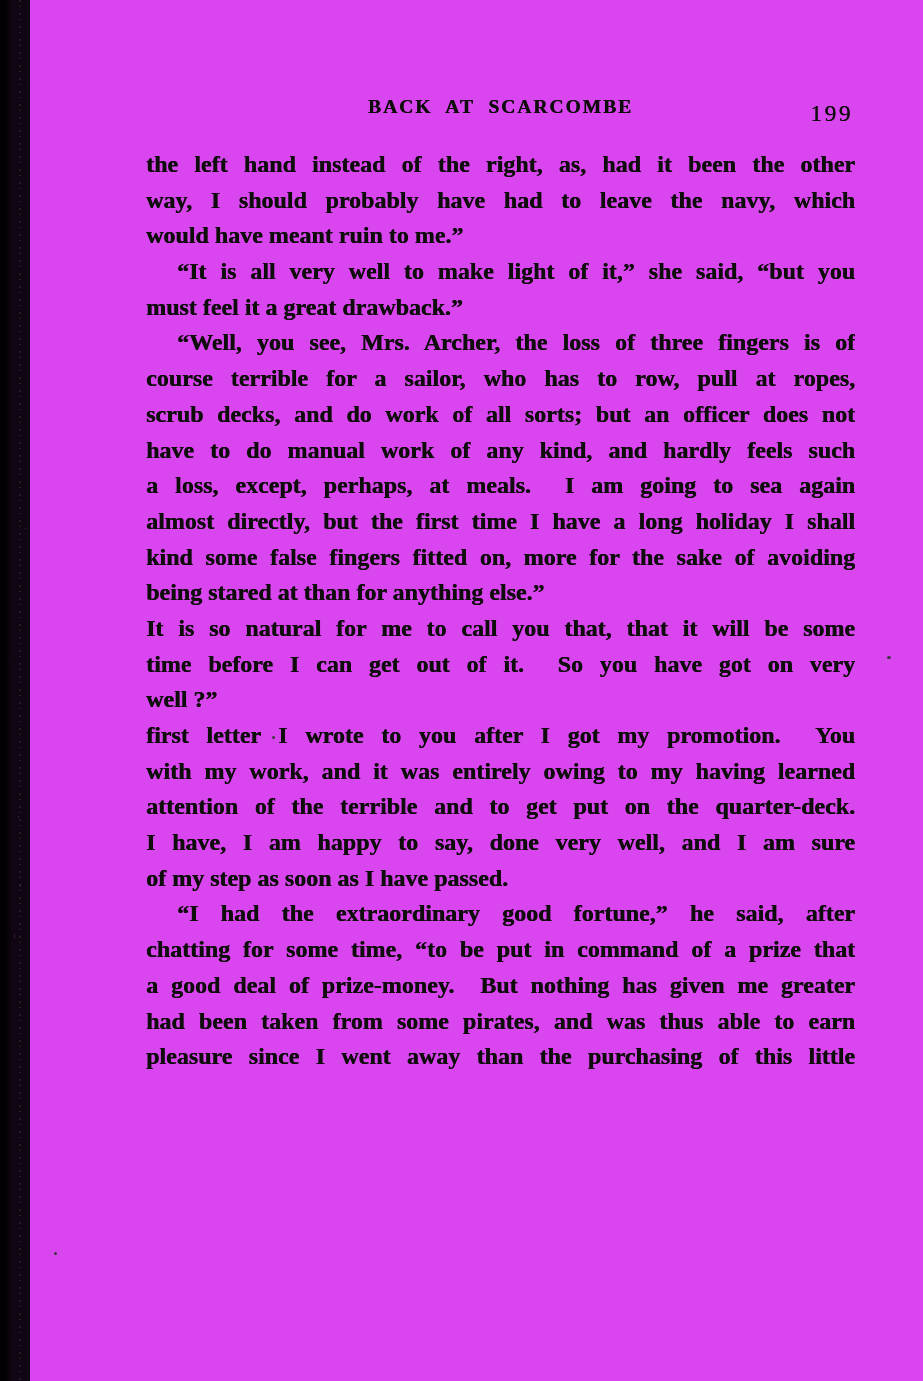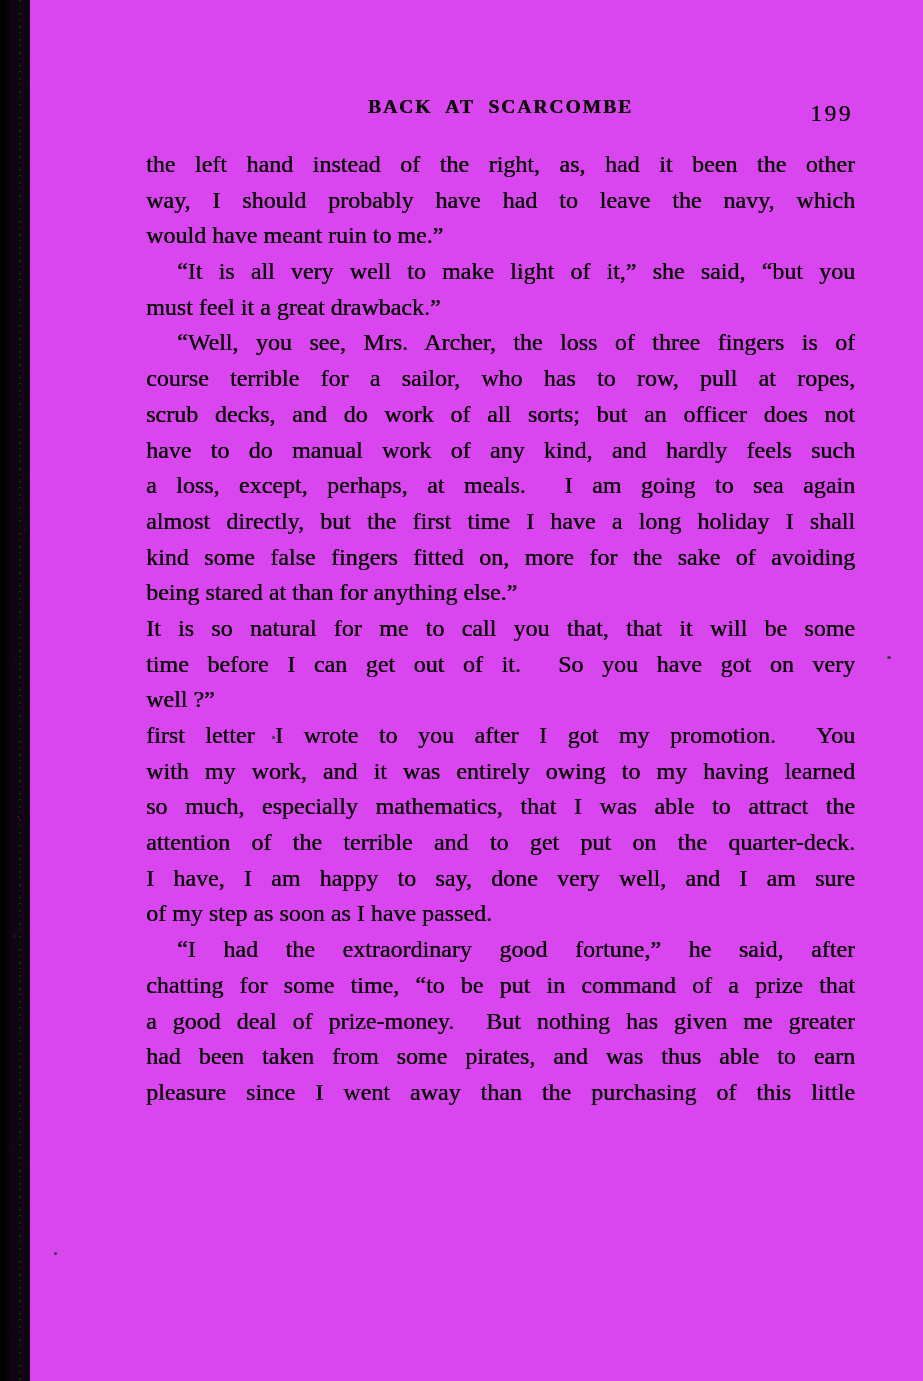--- a/index.html
+++ b/index.html
@@ -42,21 +42,21 @@
     text-shadow: 0.3px 0 0 currentColor;
     margin-top: 8px;
   }
   
   .text-block {
     position: absolute; left: 146px; top: 147px; width: 709px;
     font-size: 24px;
     line-height: 35.7px;
     text-shadow: 0.4px 0 0 currentColor;
   }
-  .paragraph { margin: 0; }
+  .paragraph { margin: 0; font-weight: bold; }
   .line {
     text-align: justify;
     text-align-last: justify;
     white-space: pre-wrap;
     height: 35.7px;
     overflow: hidden;
   }
   .line.flush { text-align-last: left; }
   .line.indent { text-indent: 31px; }
   
@@ -113,21 +113,20 @@
         <div class="line flush">being stared at than for anything else.”</div>
       </div>
       <div class="paragraph">
         <div class="line">It is so natural for me to call you that, that it will be some</div>
         <div class="line">time before I can get out of it.  So you have got on very</div>
         <div class="line flush">well ?”</div>
       </div>
       <div class="paragraph">
         <div class="line">first letter I wrote to you after I got my promotion.  You</div>
         <div class="line">with my work, and it was entirely owing to my having learned</div>
-        <div class="line">so much, especially mathematics, that I was able to attract the</div>
         <div class="line">attention of the terrible and to get put on the quarter-deck.</div>
         <div class="line">I have, I am happy to say, done very well, and I am sure</div>
         <div class="line flush">of my step as soon as I have passed.</div>
       </div>
       <div class="paragraph">
         <div class="line indent">“I had the extraordinary good fortune,” he said, after</div>
         <div class="line">chatting for some time, “to be put in command of a prize that</div>
         <div class="line">a good deal of prize-money.  But nothing has given me greater</div>
         <div class="line">had been taken from some pirates, and was thus able to earn</div>
         <div class="line">pleasure since I went away than the purchasing of this little</div>

